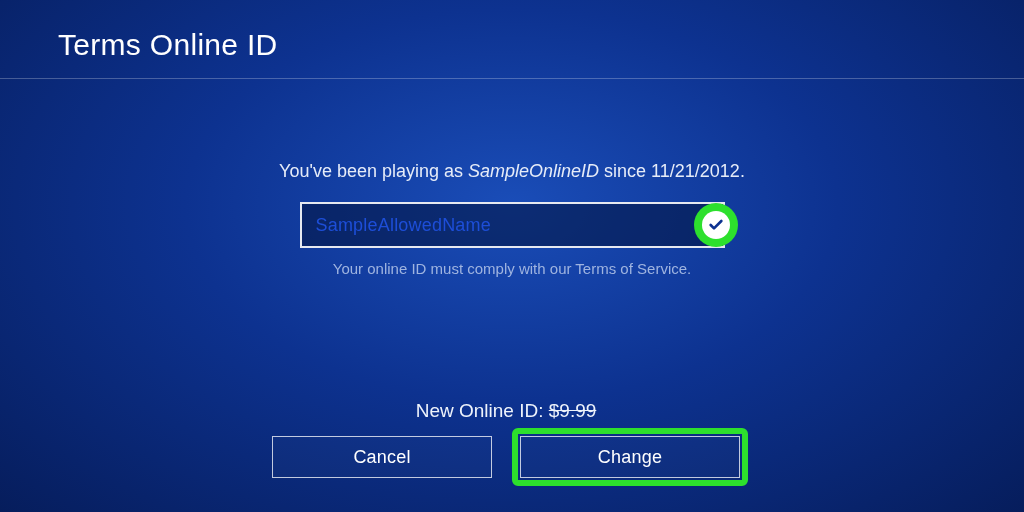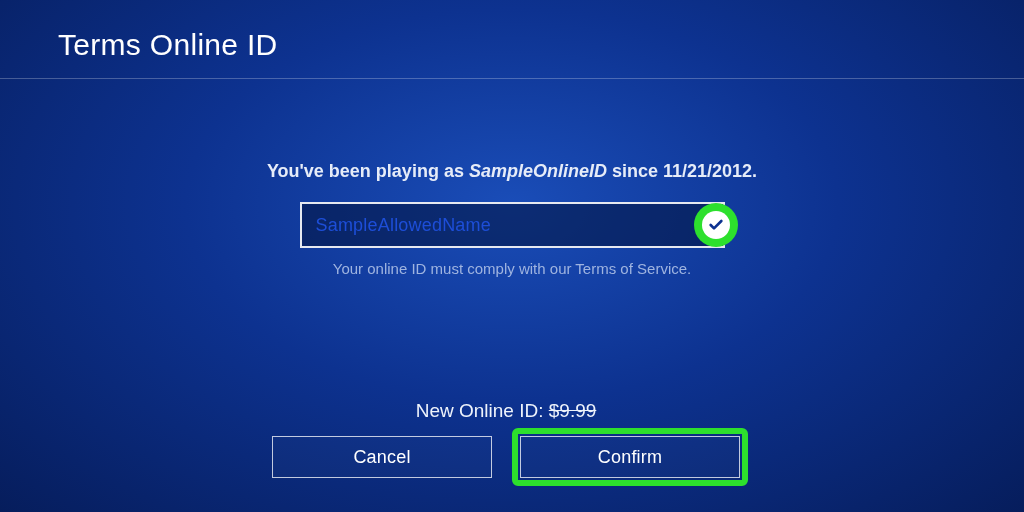--- a/index.html
+++ b/index.html
@@ -27,21 +27,21 @@
       margin: 0;
     }
     .content {
       display: flex;
       flex-direction: column;
       align-items: center;
       padding-top: 82px;
     }
     .playing-as {
       font-size: 18px;
-      font-weight: 700;
+      font-weight: 400;
       color: #e6ecf8;
       margin-bottom: 20px;
     }
     .playing-as .id { font-style: italic; }
     .input-wrap {
       position: relative;
       width: 425px;
       display: flex;
       align-items: center;
     }
@@ -169,16 +169,16 @@
     <span>
       <span class="price-label">New Online ID: </span><span class="price-struck">$9.99</span>
     </span>
   </div>
   <div class="button-row">
     <div class="btn-slot">
       <div class="btn">Cancel</div>
     </div>
     <div class="btn-slot">
       <div class="highlight-ring"></div>
-      <div class="btn">Confirm</div>
+      <div class="btn">Change</div>
     </div>
   </div>
 </div>
 
 </body></html>

